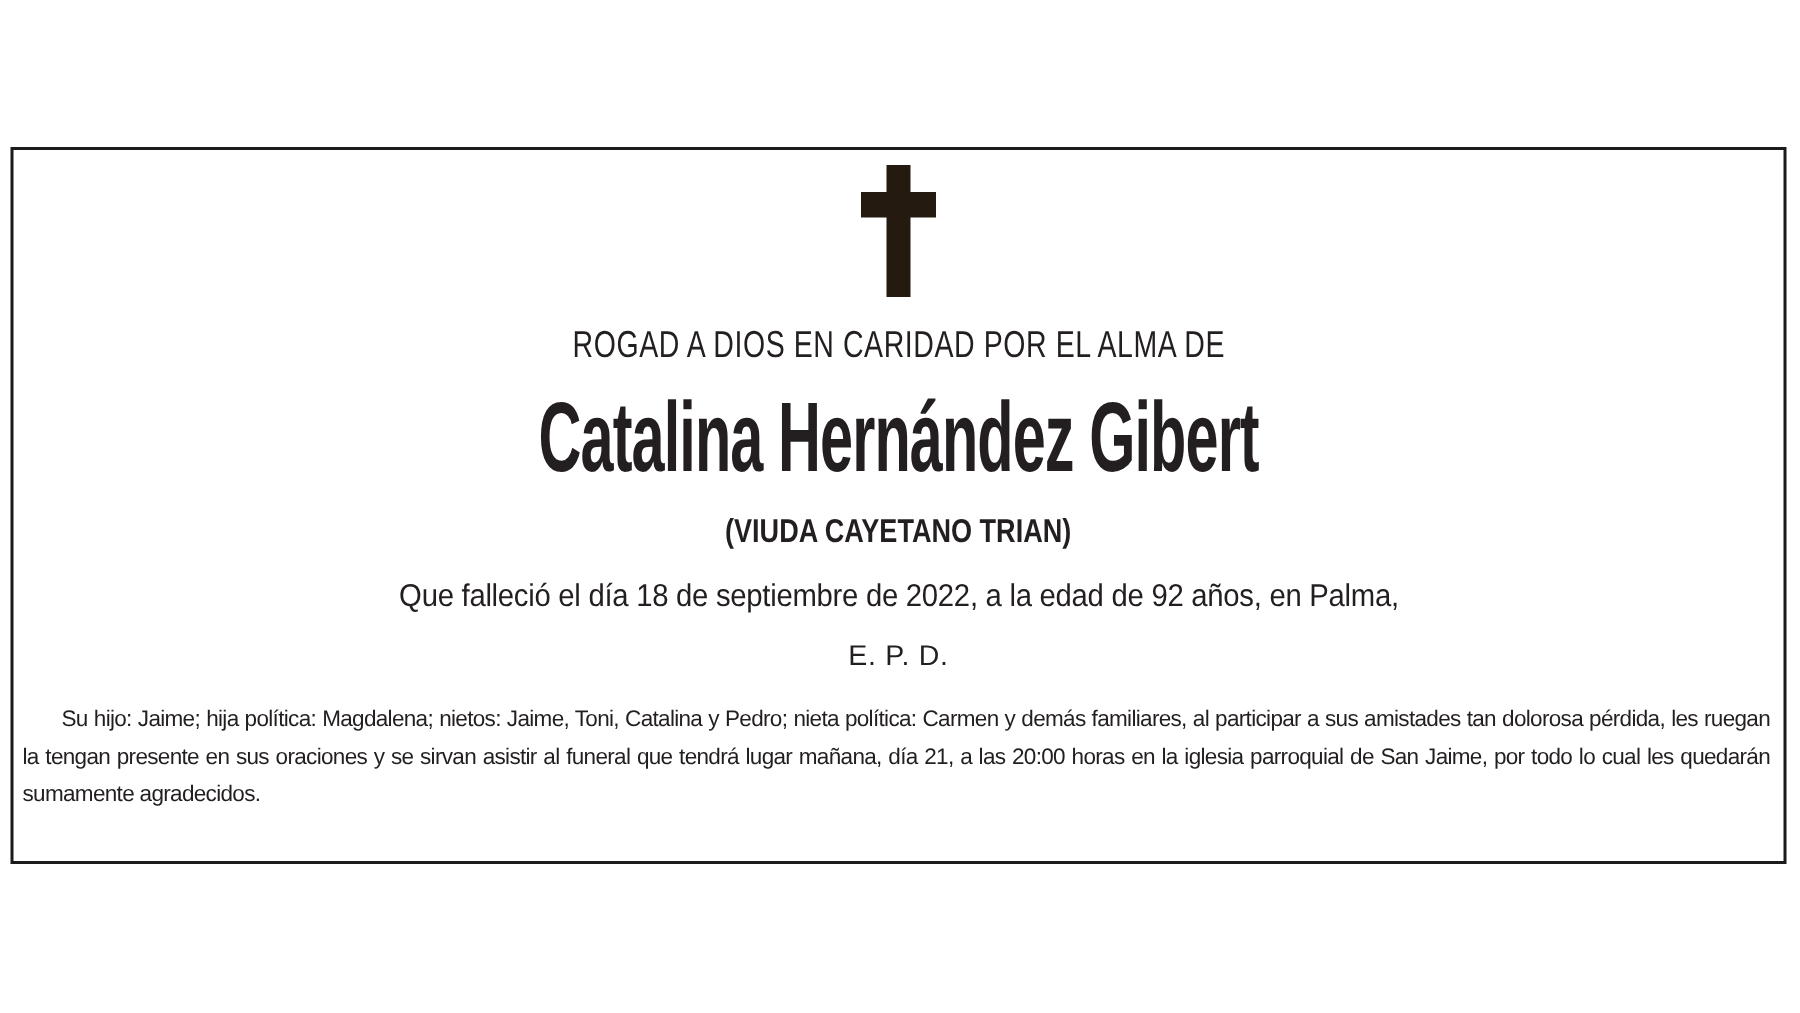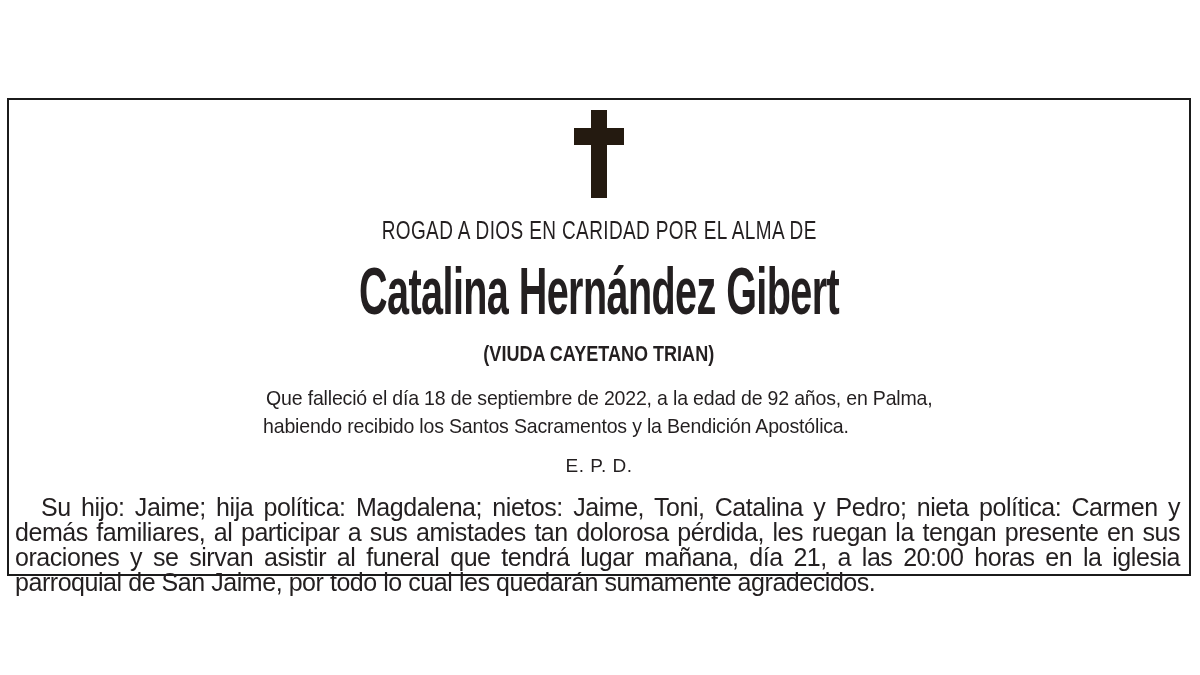--- a/index.html
+++ b/index.html
@@ -83,21 +83,21 @@
     font-weight: bold;
     white-space: nowrap;
   }
   .widow-subtitle .cond {
     display: inline-block;
     transform: scaleX(0.82);
     transform-origin: 50% 50%;
   }
   .death-details {
     margin-top: 18px;
-    text-align: left;
+    text-align: center;
   }
   .death-details .line {
     line-height: 28px;
     font-size: 21px;
     white-space: nowrap;
   }
   .death-details .cond {
     display: inline-block;
     transform: scaleX(0.93);
     transform-origin: 50% 50%;
@@ -109,21 +109,21 @@
     font-size: 19px;
     font-weight: normal;
     letter-spacing: 0.5px;
   }
   .family-announcement {
     margin-top: 17px;
     align-self: stretch;
     padding: 0 9px 0 6px;
     text-align: justify;
     text-indent: 26px;
-    font-size: 25px;
+    font-size: 15px;
     line-height: 25px;
     letter-spacing: -0.45px;
   }
 </style>
 </head>
 <body>
 
 <div class="notice-frame">
 
   <div class="cross">
@@ -140,22 +140,19 @@
   </div>
 
   <div class="widow-subtitle">
     <span class="cond">(VIUDA CAYETANO TRIAN)</span>
   </div>
 
   <div class="death-details">
     <div class="line">
       <span class="cond">Que falleció el día 18 de septiembre de 2022, a la edad de 92 años, en Palma,</span>
     </div>
-    <div class="line">
-      <span class="cond">habiendo recibido los Santos Sacramentos y la Bendición Apostólica.</span>
-    </div>
   </div>
 
   <div class="epd">E. P. D.</div>
 
   <p class="family-announcement">Su hijo: Jaime; hija política: Magdalena; nietos: Jaime, Toni, Catalina y Pedro; nieta política: Carmen y demás familiares, al participar a sus amistades tan dolorosa pérdida, les ruegan la tengan presente en sus oraciones y se sirvan asistir al funeral que tendrá lugar mañana, día 21, a las 20:00 horas en la iglesia parroquial de San Jaime, por todo lo cual les quedarán sumamente agradecidos.</p>
 
 </div>
 
 </body></html>

